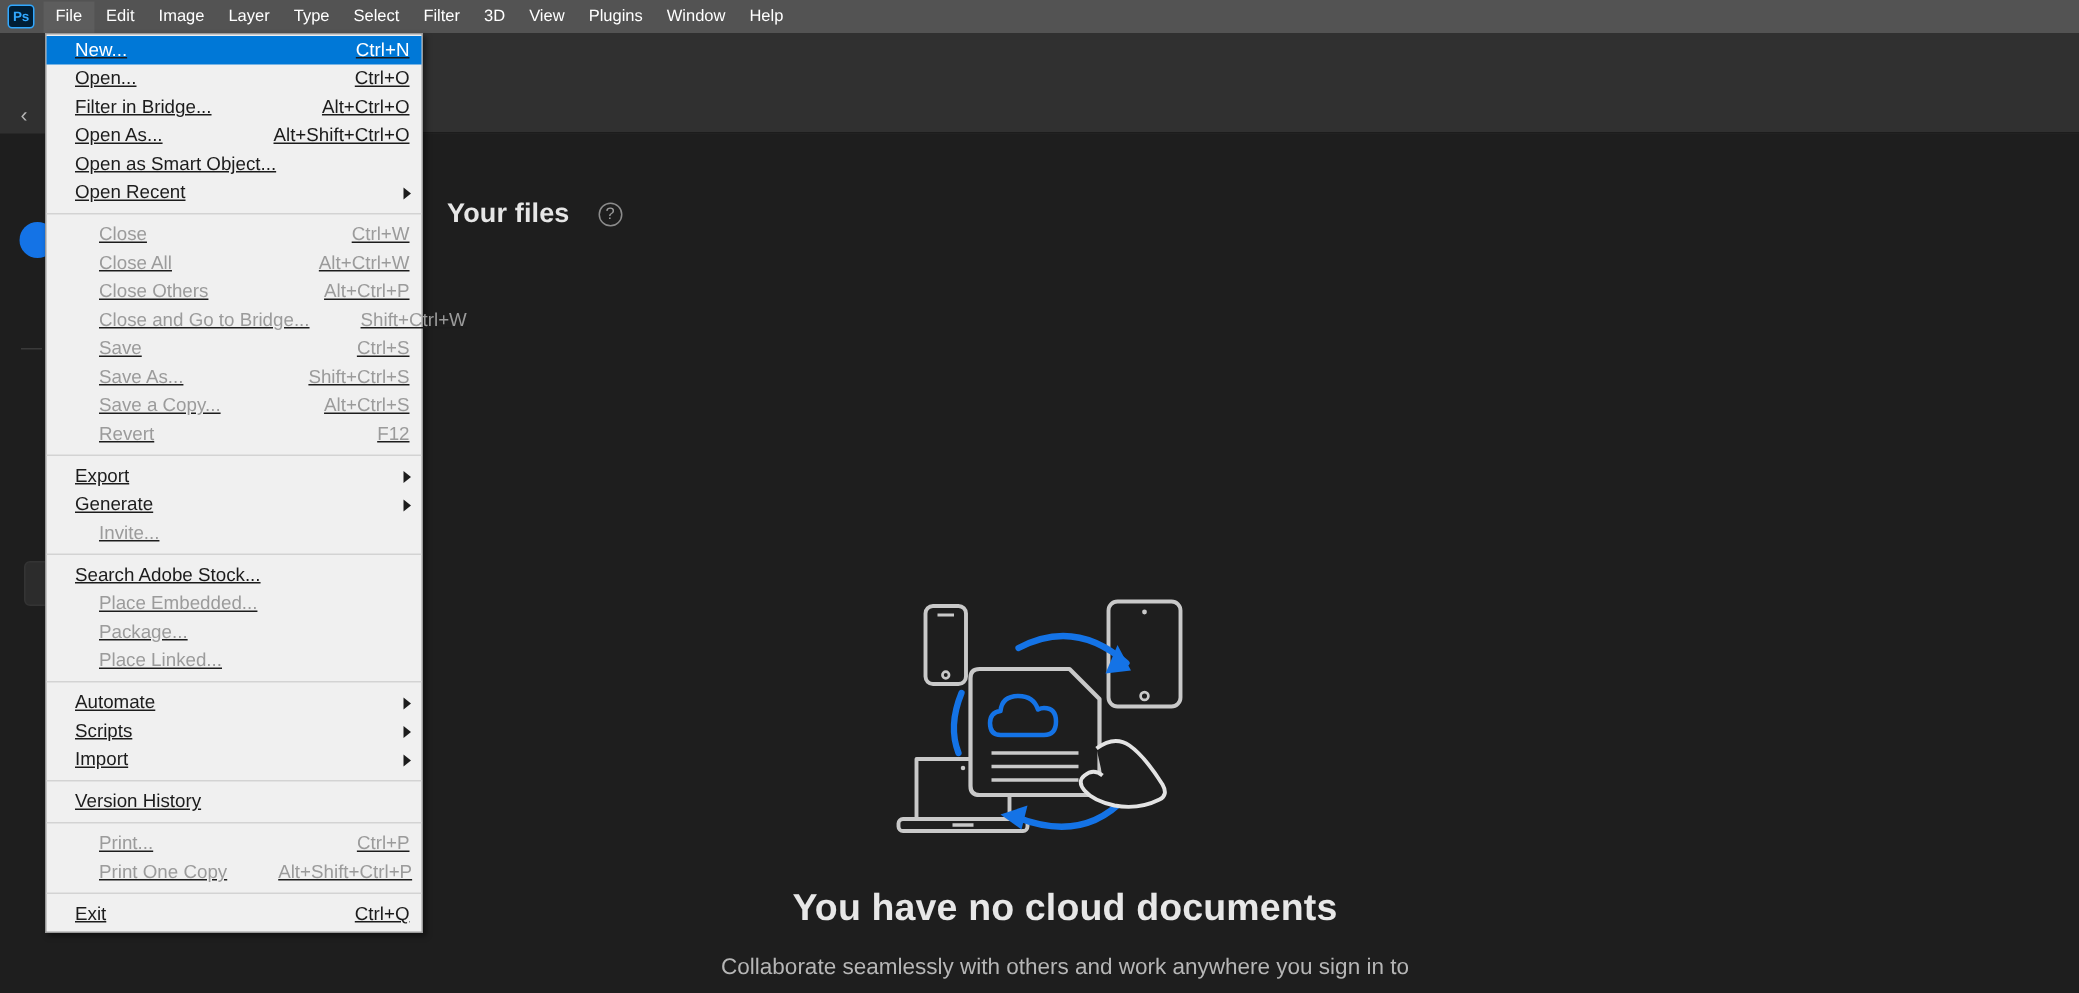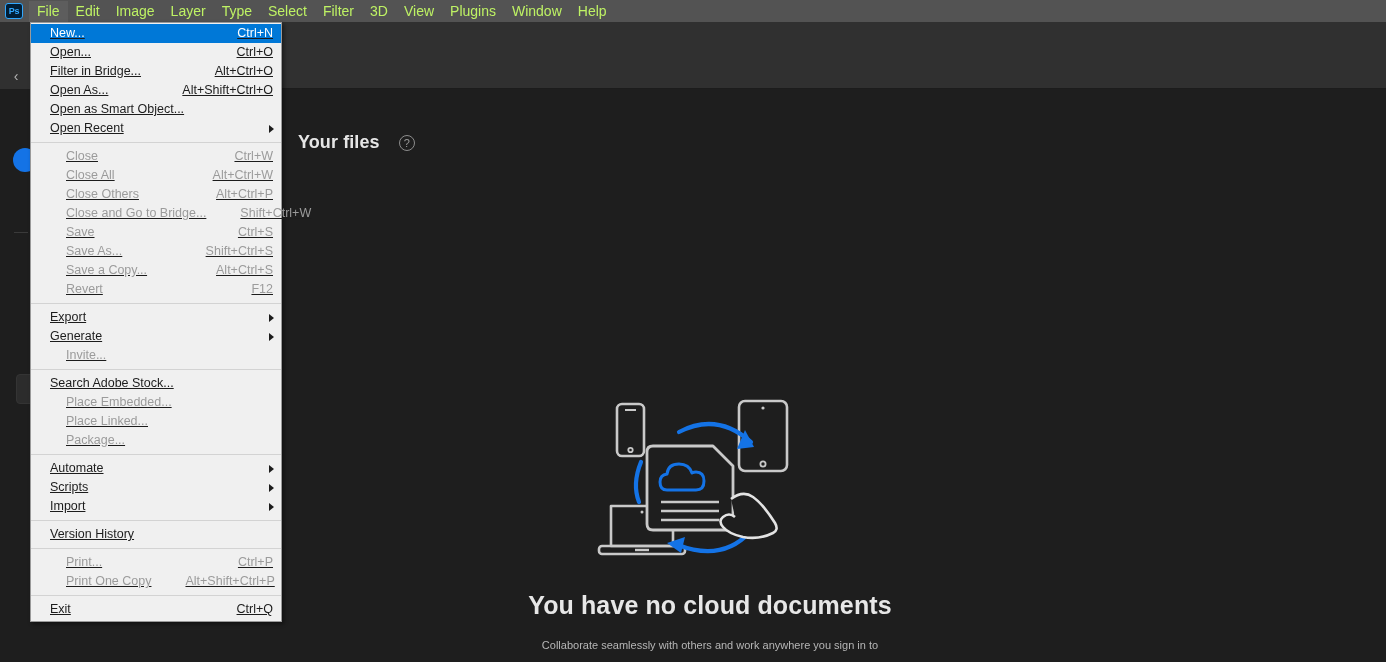--- a/index.html
+++ b/index.html
@@ -42,22 +42,22 @@
     border-radius: 3px;
     color: #31a8ff;
     font-size: 9px;
     font-weight: bold;
     line-height: 14px;
     text-align: center;
     letter-spacing: -0.2px;
     box-sizing: border-box;
   }
   .menubar-item {
-    color: #bef264;
-    font-size: 14px;
+    color: #ffffff;
+    font-size: 11px;
     padding: 3px 8px 4px 8px;
     white-space: nowrap;
     line-height: 14px;
   }
   .menubar-item.active {
     background: #5d5d5d;
   }
 
   .optionsbar {
     position: absolute;
@@ -172,21 +172,21 @@
   .empty-title {
     margin-top: 22px;
     color: #e7e7e7;
     font-size: 25px;
     font-weight: bold;
     letter-spacing: 0.1px;
   }
   .empty-sub {
     margin-top: 14px;
     color: #b6b6b6;
-    font-size: 11px;
+    font-size: 15px;
     line-height: 22px;
   }
 
   
   .menu-panel {
     position: absolute;
     left: 30px;
     top: 22px;
     width: 252px;
     background: #f0f0f0;
@@ -385,24 +385,24 @@
         <span class="label">Invite...</span>
       </div>
       <div class="menu-sep"></div>
       <div class="menu-item">
         <span class="label">Search Adobe Stock...</span>
       </div>
       <div class="menu-item disabled">
         <span class="label">Place Embedded...</span>
       </div>
       <div class="menu-item disabled">
+        <span class="label">Package...</span>
+      </div>
+      <div class="menu-item disabled">
         <span class="label">Place Linked...</span>
-      </div>
-      <div class="menu-item disabled">
-        <span class="label">Package...</span>
       </div>
       <div class="menu-sep"></div>
       <div class="menu-item">
         <span class="label">Automate</span>
         <span class="submenu-arrow"></span>
       </div>
       <div class="menu-item">
         <span class="label">Scripts</span>
         <span class="submenu-arrow"></span>
       </div>

